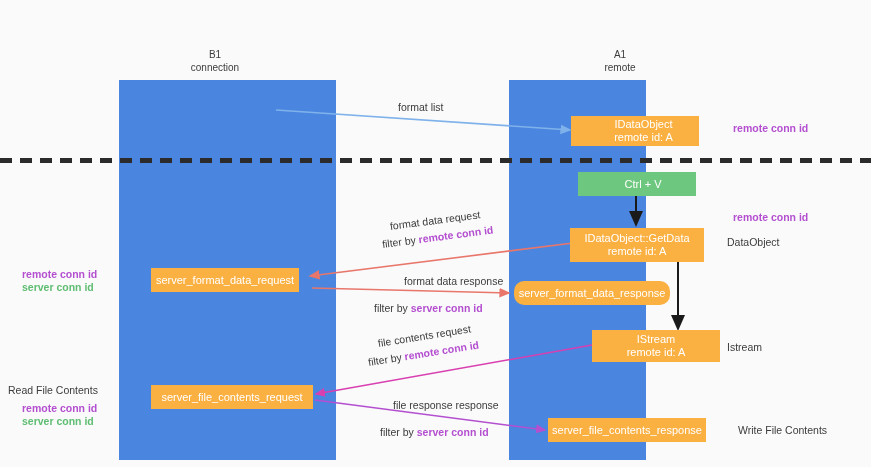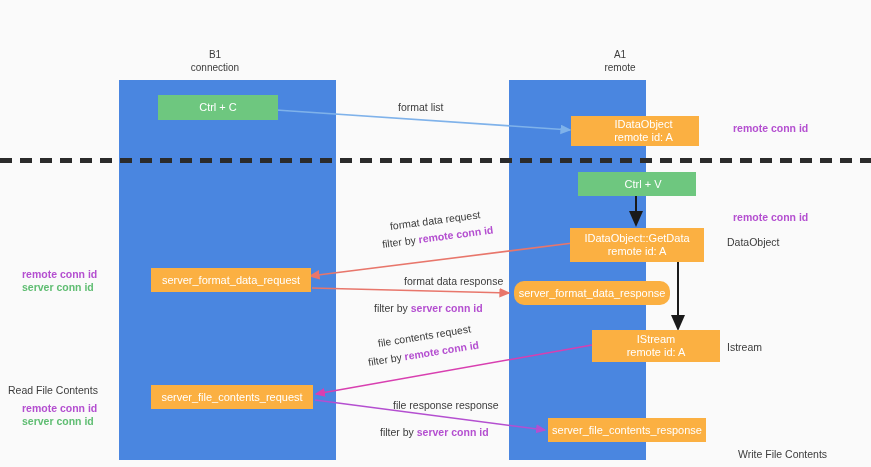--- a/index.html
+++ b/index.html
@@ -99,44 +99,41 @@
 
     <path d="M678,262 L678,328" stroke="#1a1a1a" stroke-width="2" fill="none" marker-end="url(#ah-black)"></path>
 
     <path d="M592,345 L316,394" stroke="#d83fb0" stroke-width="1.5" fill="none" marker-end="url(#ah-magenta)"></path>
 
     <path d="M315,400 L545,430" stroke="#b44fd0" stroke-width="1.5" fill="none" marker-end="url(#ah-purple)"></path>
   </svg>
 
   <div class="abs" id="dashline"></div>
 
-  <div class="abs box green" style="left:158px;top:95px;width:120px;height:25px;">
-    <span>Ctrl + C</span>
-  </div>
 
   <div class="abs box orange" style="left:571px;top:116px;width:128px;height:30px;padding-left:17px;">
     <span>IDataObject</span>
     <span class="l2">remote id: A</span>
   </div>
 
   <div class="abs box green" style="left:578px;top:172px;width:118px;height:24px;padding-left:12px;">
     <span>Ctrl + V</span>
   </div>
 
   <div class="abs box orange" style="left:570px;top:228px;width:134px;height:34px;">
     <span>IDataObject::GetData</span>
     <span class="l2">remote id: A</span>
   </div>
 
   <div class="abs box orange" style="left:592px;top:330px;width:128px;height:32px;">
     <span>IStream</span>
     <span class="l2">remote id: A</span>
   </div>
 
-  <div class="abs box orange" style="left:151px;top:268px;width:160px;height:24px;">
+  <div class="abs box orange" style="left:151px;top:268px;width:148px;height:24px;">
     <span>server_format_data_request</span>
   </div>
 
   <div class="abs box orange" style="left:514px;top:281px;width:156px;height:24px;border-radius:10px;">
     <span>server_format_data_response</span>
   </div>
 
   <div class="abs box orange" style="left:151px;top:385px;width:162px;height:24px;">
     <span>server_file_contents_request</span>
   </div>
@@ -164,21 +161,21 @@
 
   <div class="abs lbl" style="left:393px;top:399px;">file response response</div>
   <div class="abs" style="left:380px;top:422px;">
     <span class="lbl">filter by </span><span class="lbl purple">server conn id</span>
   </div>
 
   <div class="abs lbl purple" style="left:733px;top:122px;">remote conn id</div>
   <div class="abs lbl purple" style="left:733px;top:211px;">remote conn id</div>
   <div class="abs lbl" style="left:727px;top:236px;">DataObject</div>
   <div class="abs lbl" style="left:727px;top:341px;">Istream</div>
-  <div class="abs lbl" style="left:738px;top:424px;margin-top:24px;">Write File Contents</div>
+  <div class="abs lbl" style="left:738px;top:424px;">Write File Contents</div>
 
   <div class="abs lbl purple" style="left:22px;top:268px;">remote conn id</div>
   <div class="abs lbl green-t" style="left:22px;top:281px;">server conn id</div>
 
   <div class="abs lbl" style="left:8px;top:384px;">Read File Contents</div>
   <div class="abs lbl purple" style="left:22px;top:402px;">remote conn id</div>
   <div class="abs lbl green-t" style="left:22px;top:415px;">server conn id</div>
 
 </div>
 

